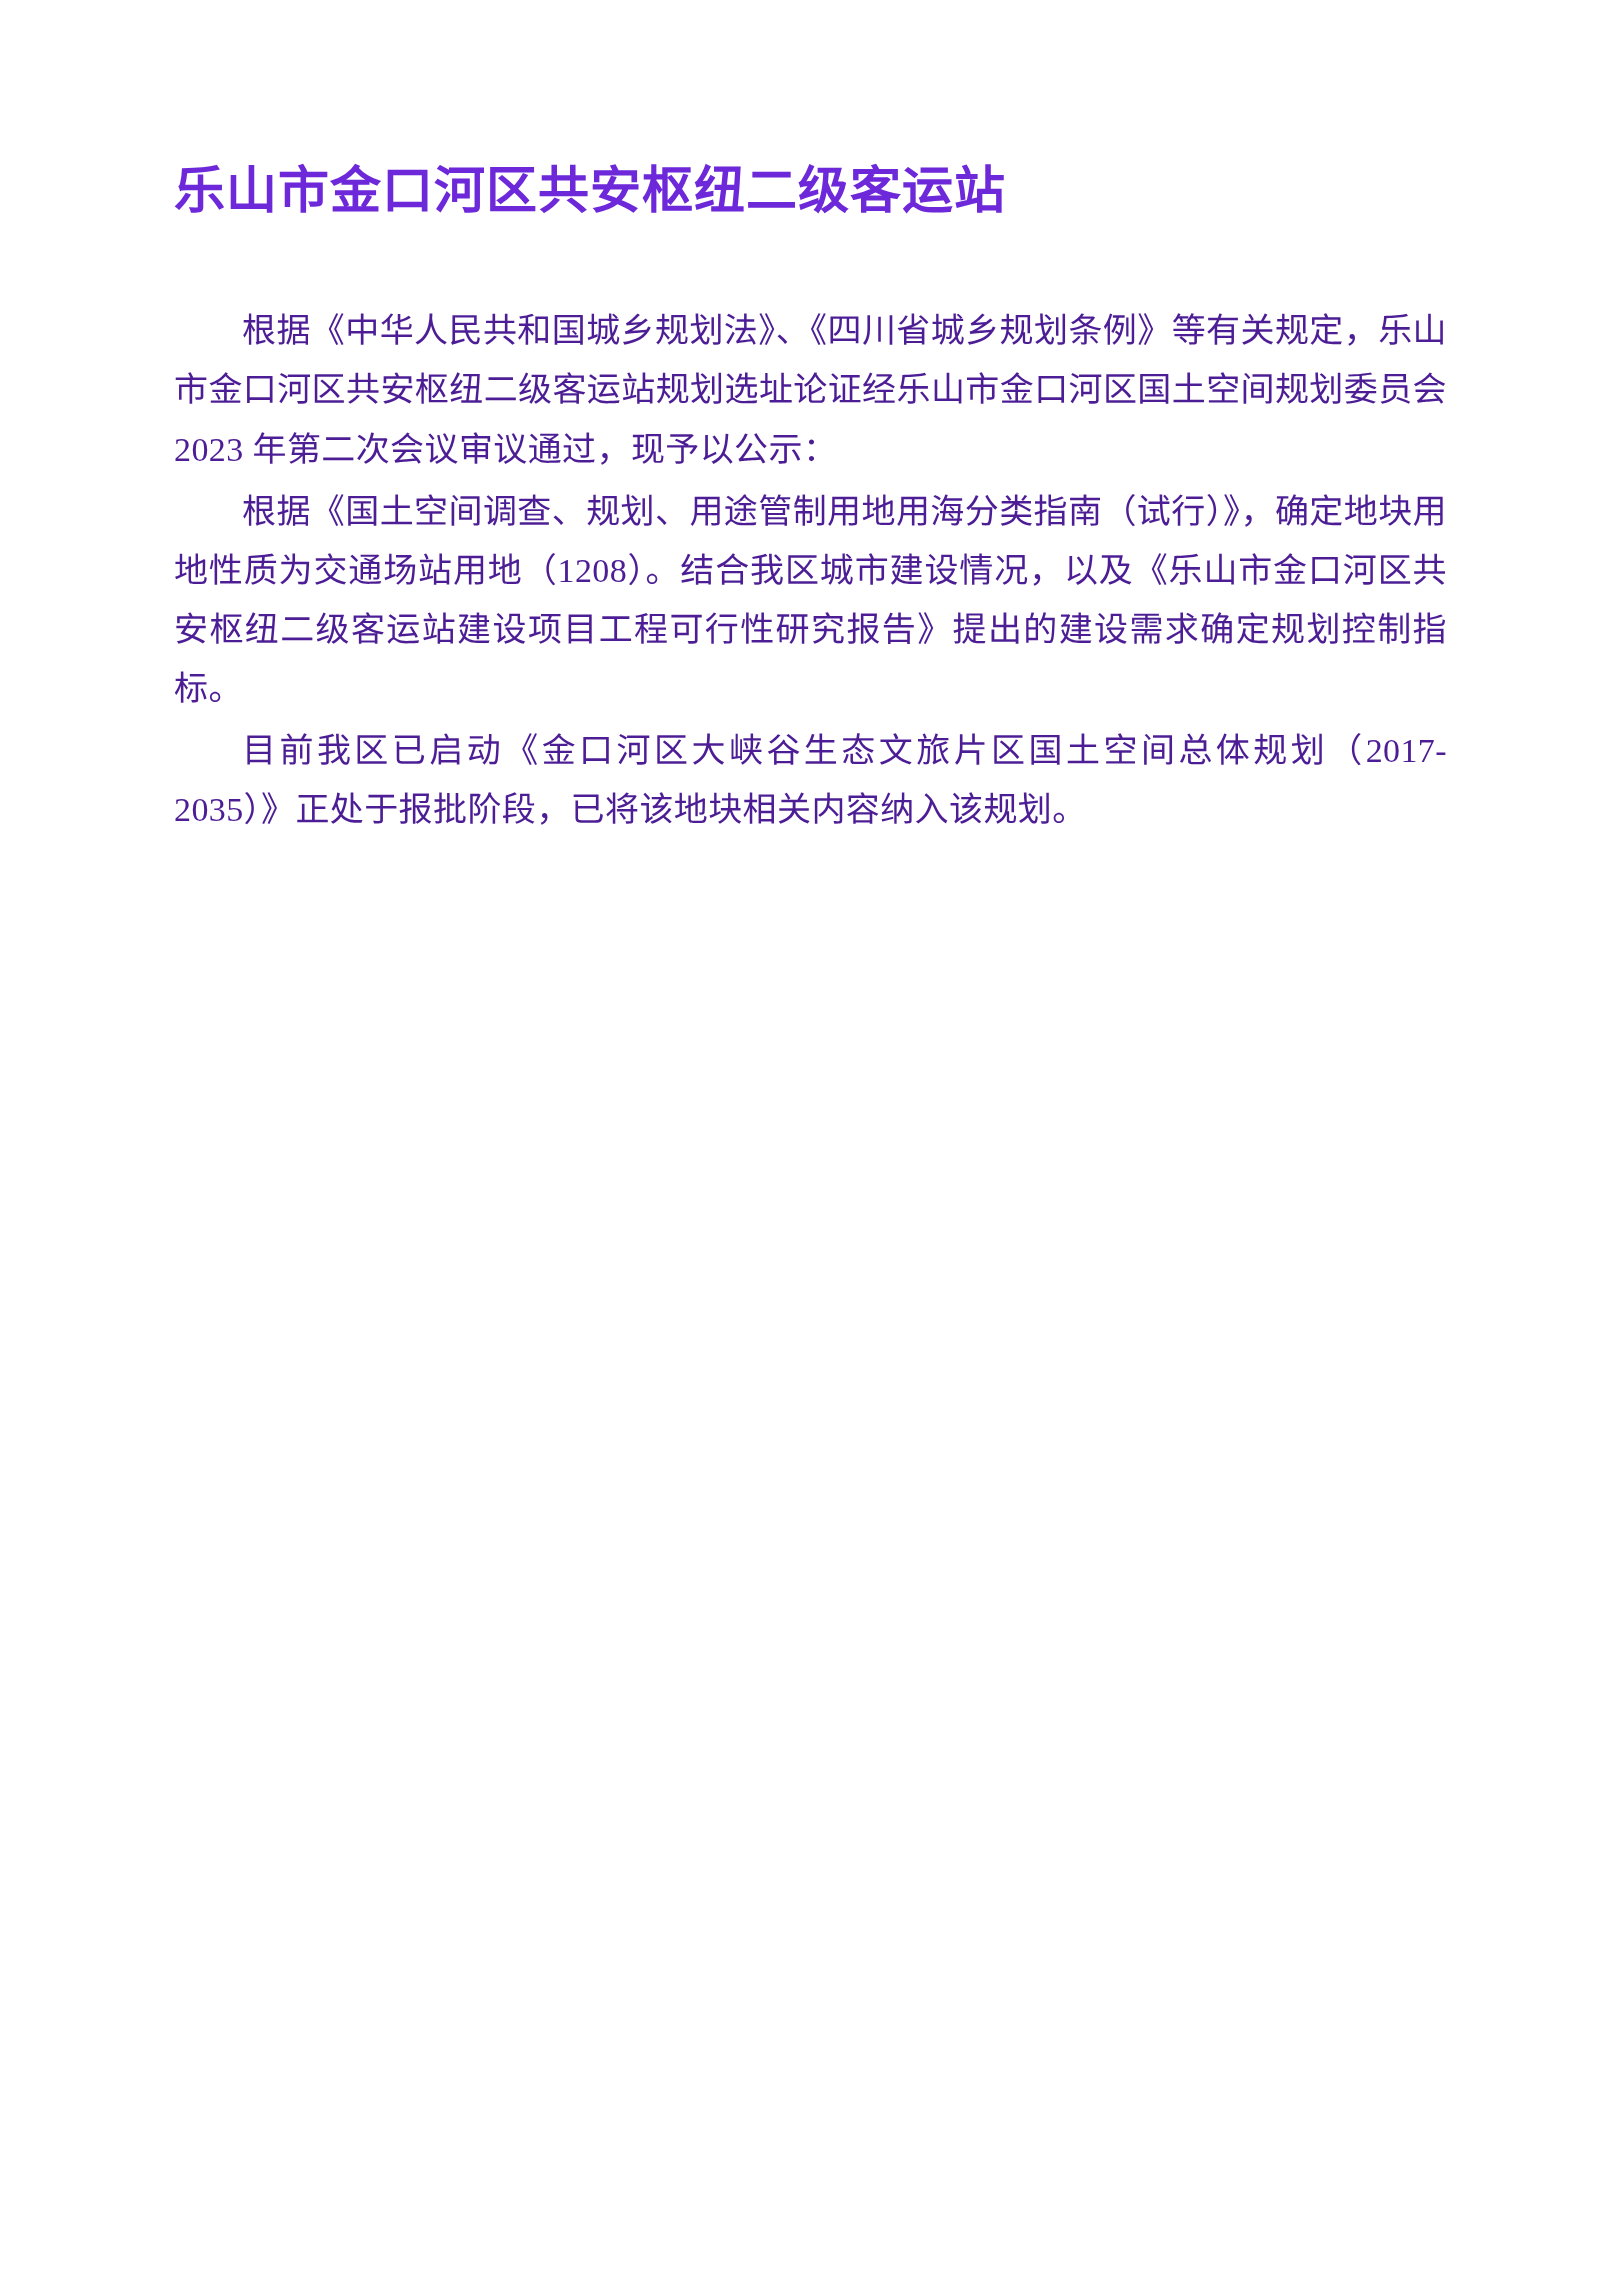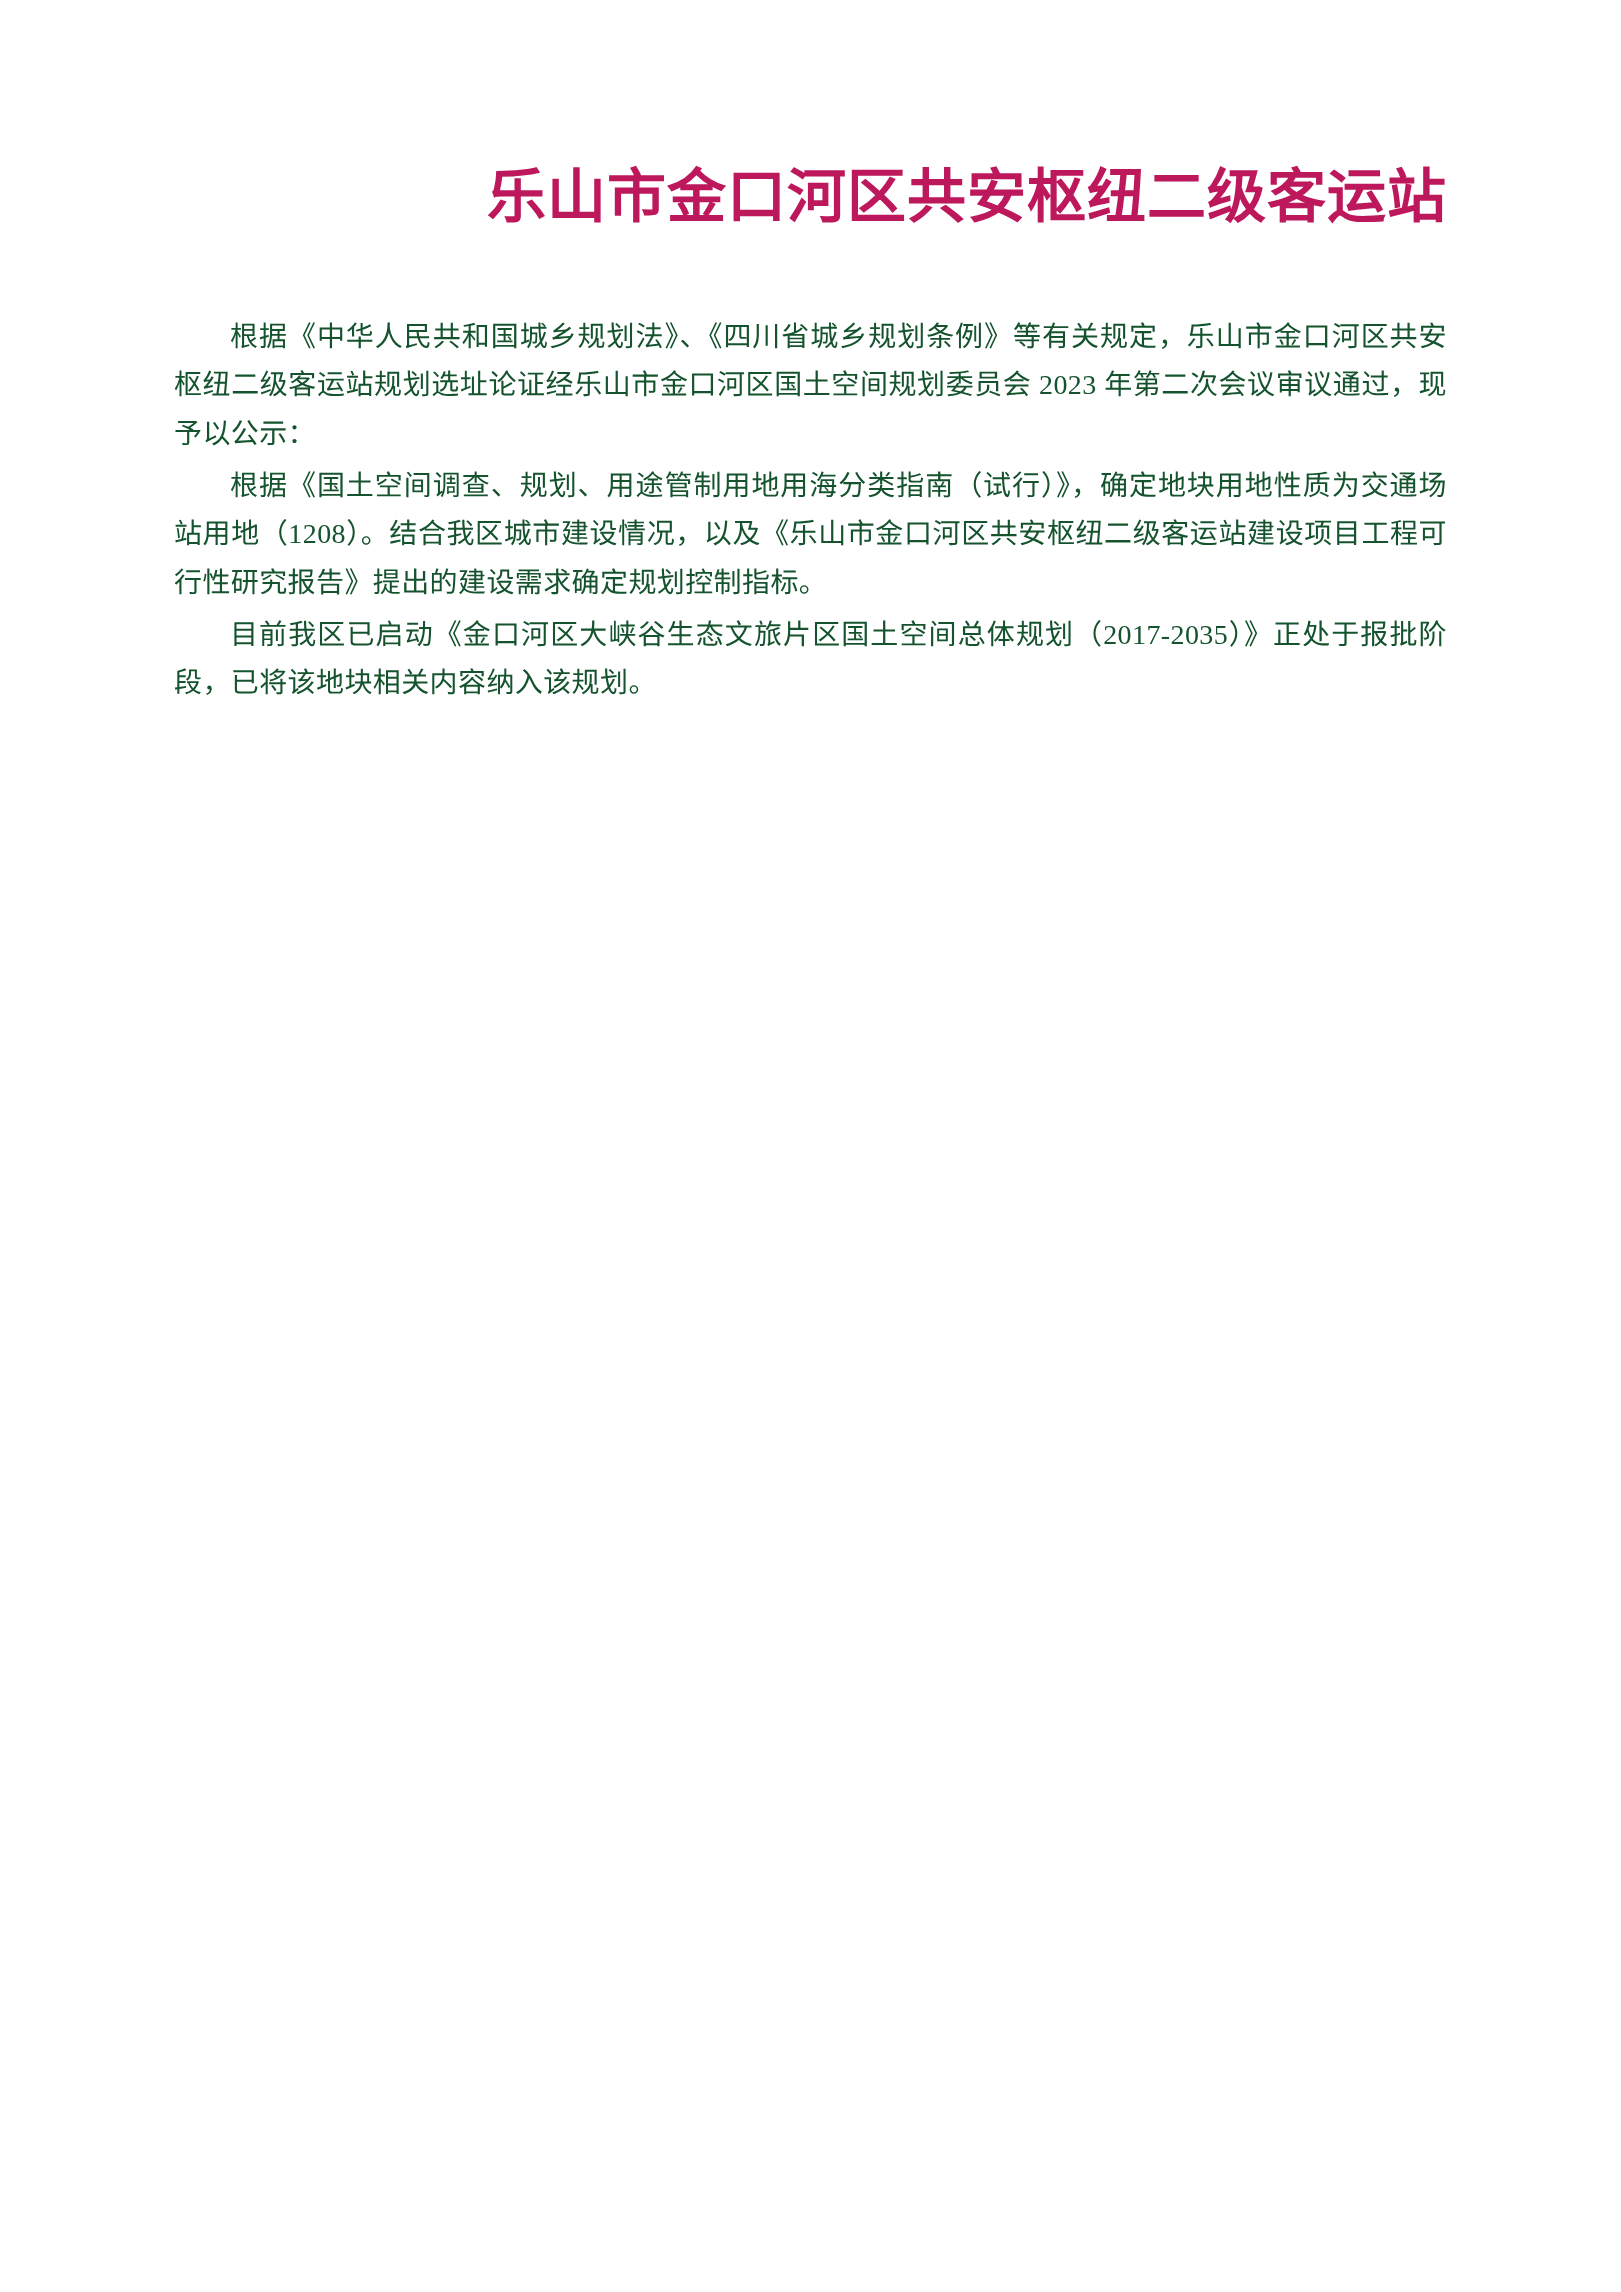--- a/index.html
+++ b/index.html
@@ -17,46 +17,46 @@
   }
   .page {
     width: 1621px;
     height: 2293px;
     box-sizing: border-box;
     padding: 147px 174px 0 174px;
     background: #ffffff;
     position: relative;
   }
   .doc-title {
-    text-align: right;
+    text-align: left;
     font-family: "DejaVu Sans", "Liberation Sans", sans-serif;
     font-weight: 700;
-    font-size: 59px;
+    font-size: 51px;
     line-height: 1.42;
     letter-spacing: 1px;
-    color: #be185d;
+    color: #6d28d9;
     margin: 0;
     padding-top: 7.8px;
   }
   .doc-title .line {
     display: block;
     white-space: pre;
   }
   .body-block {
     margin-top: 74px;
   }
   p.para {
     margin: 0 0 2.9px 0;
-    font-size: 28px;
+    font-size: 34px;
     line-height: 1.74;
     text-align: justify;
     text-justify: inter-ideograph;
     text-indent: 2em;
     letter-spacing: 0.4px;
-    color: #14532d;
+    color: #4c1d95;
     font-family: "Liberation Serif", "DejaVu Serif", serif;
   }
   
   p.para, .doc-title {
     -webkit-font-smoothing: antialiased;
   }
 </style>
 </head>
 <body>
 

